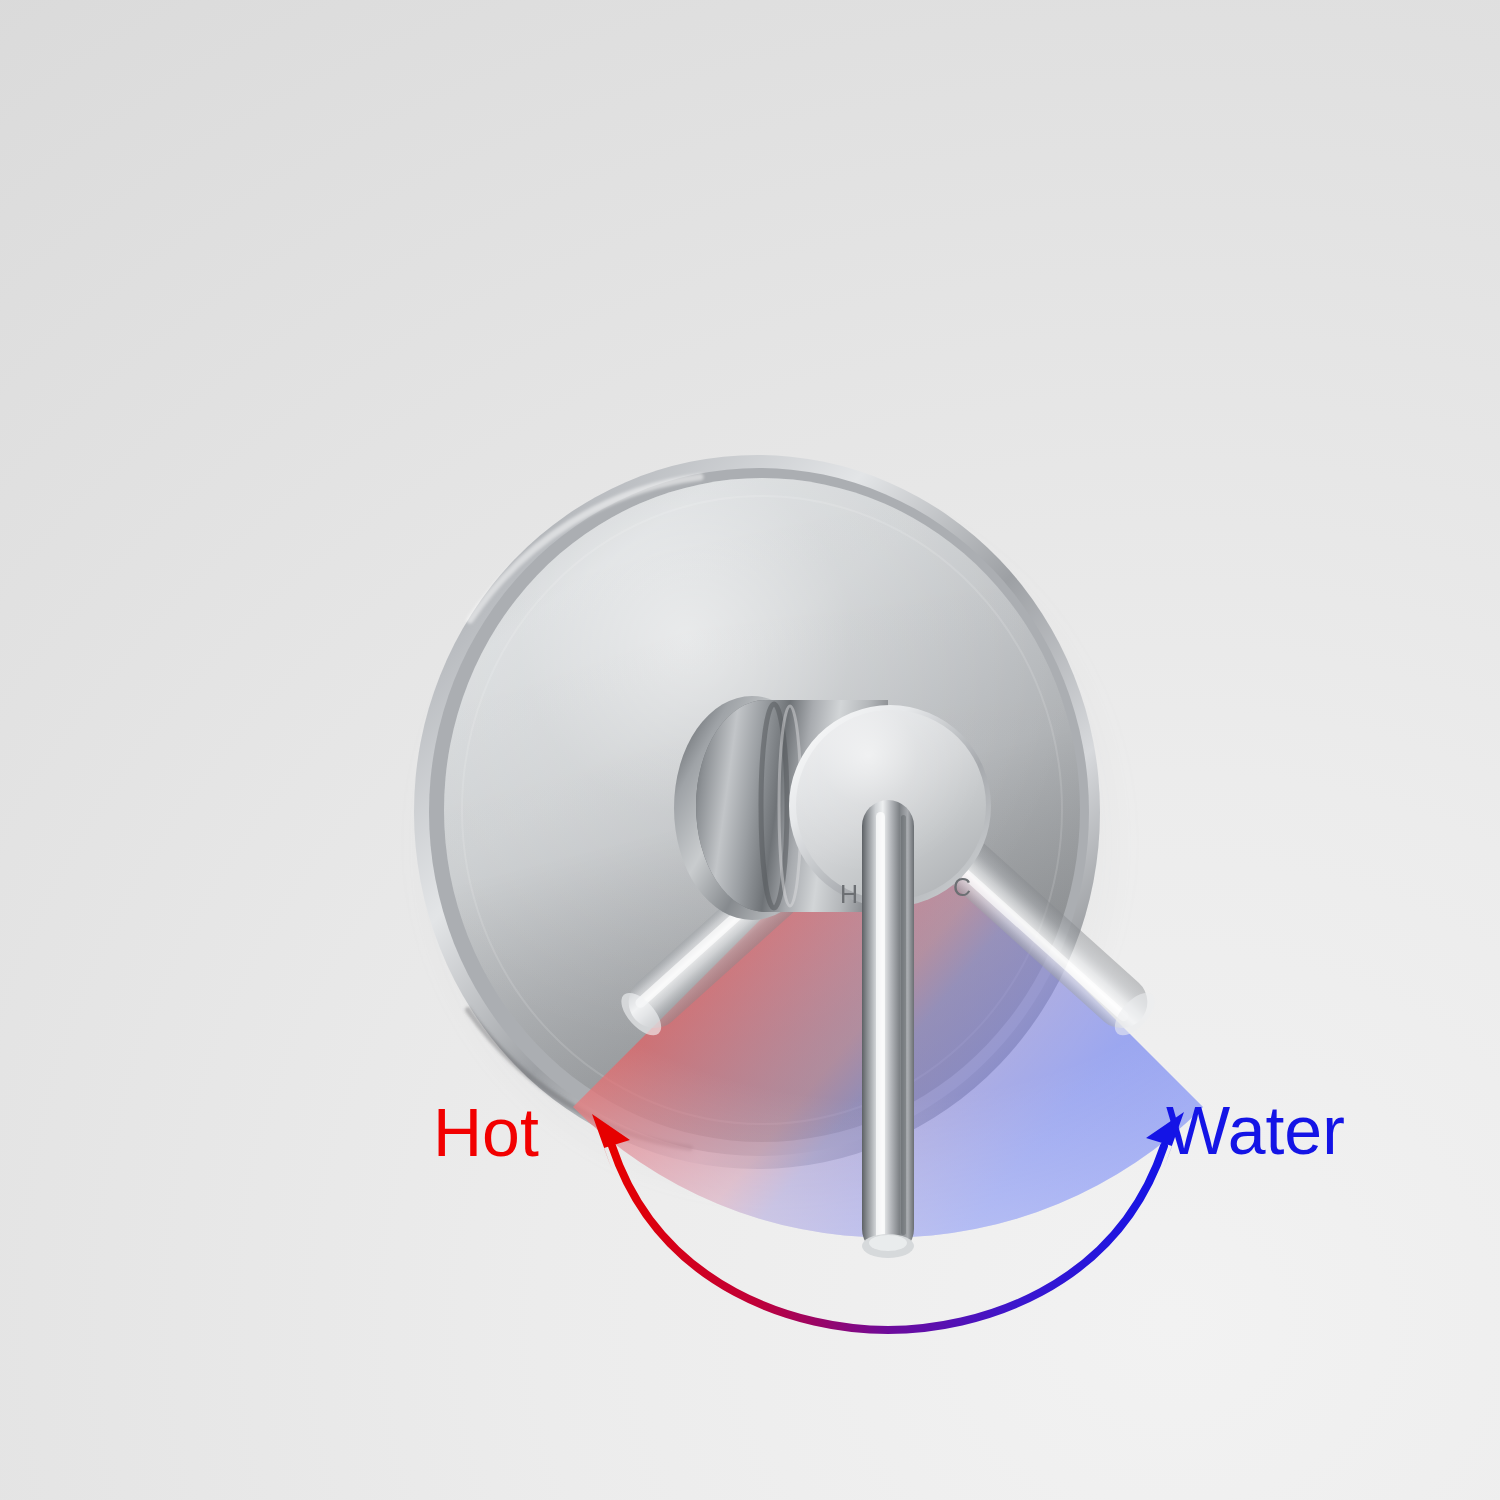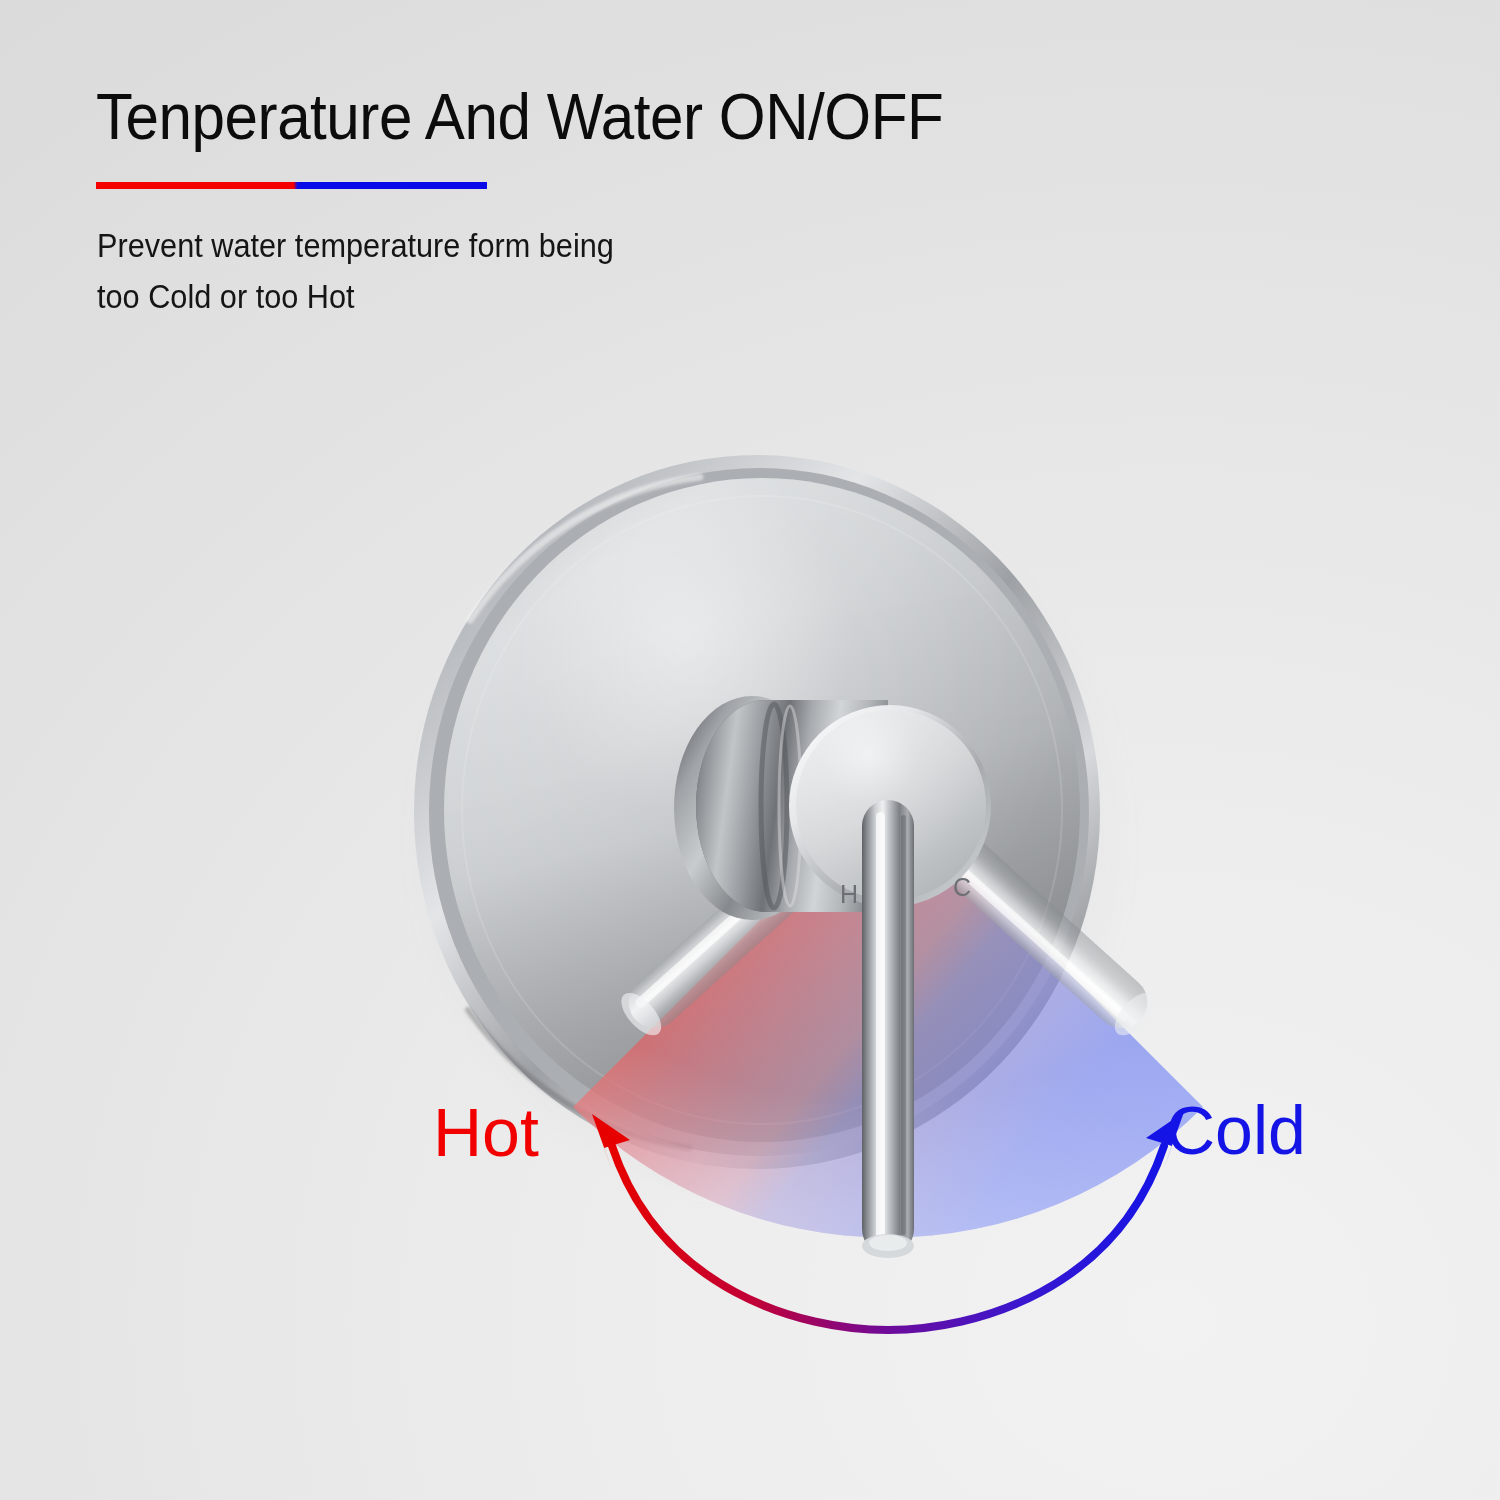--- a/index.html
+++ b/index.html
@@ -78,30 +78,20 @@
     white-space: nowrap;
   }
   #label-hot  { left: 433px;  top: 1098px; color: #f20000; }
   #label-cold { left: 1166px; top: 1096px; color: #1414e6; }
 </style>
 </head>
 <body>
 
 <div id="stage">
 
-  <div id="header">
-    <div id="title">Tenperature And Water ON/OFF</div>
-
-    <div id="rule"></div>
-
-    <div id="subtitle">
-      <span class="ln">Prevent water temperature form being</span>
-      <span class="ln">too Cold or too Hot</span>
-    </div>
-  </div>
 
   <div id="photo">
     <svg width="1500" height="1500" viewBox="0 0 1500 1500" xmlns="http://www.w3.org/2000/svg">
       <defs>
 
         <radialGradient id="plateShadow" cx="50%" cy="52%" r="50%">
           <stop offset="0%" stop-color="#8e9094" stop-opacity="0.32"></stop>
           <stop offset="62%" stop-color="#9a9c9f" stop-opacity="0.20"></stop>
           <stop offset="100%" stop-color="#b9bbbe" stop-opacity="0"></stop>
         </radialGradient>
@@ -301,15 +291,15 @@
         <path d="M 592 1114 L 630 1140 L 604 1148 L 612 1170 Z" fill="#e60000"></path>
 
         <path d="M 1184 1112 L 1146 1138 L 1172 1146 L 1164 1168 Z" fill="#1414e6"></path>
       </g>
 
     </svg>
   </div>
 
   <div id="label-hot" class="callout">Hot</div>
 
-  <div id="label-cold" class="callout">Cold</div>
+  <div id="label-cold" class="callout">Water</div>
 
 </div>
 
 </body></html>

